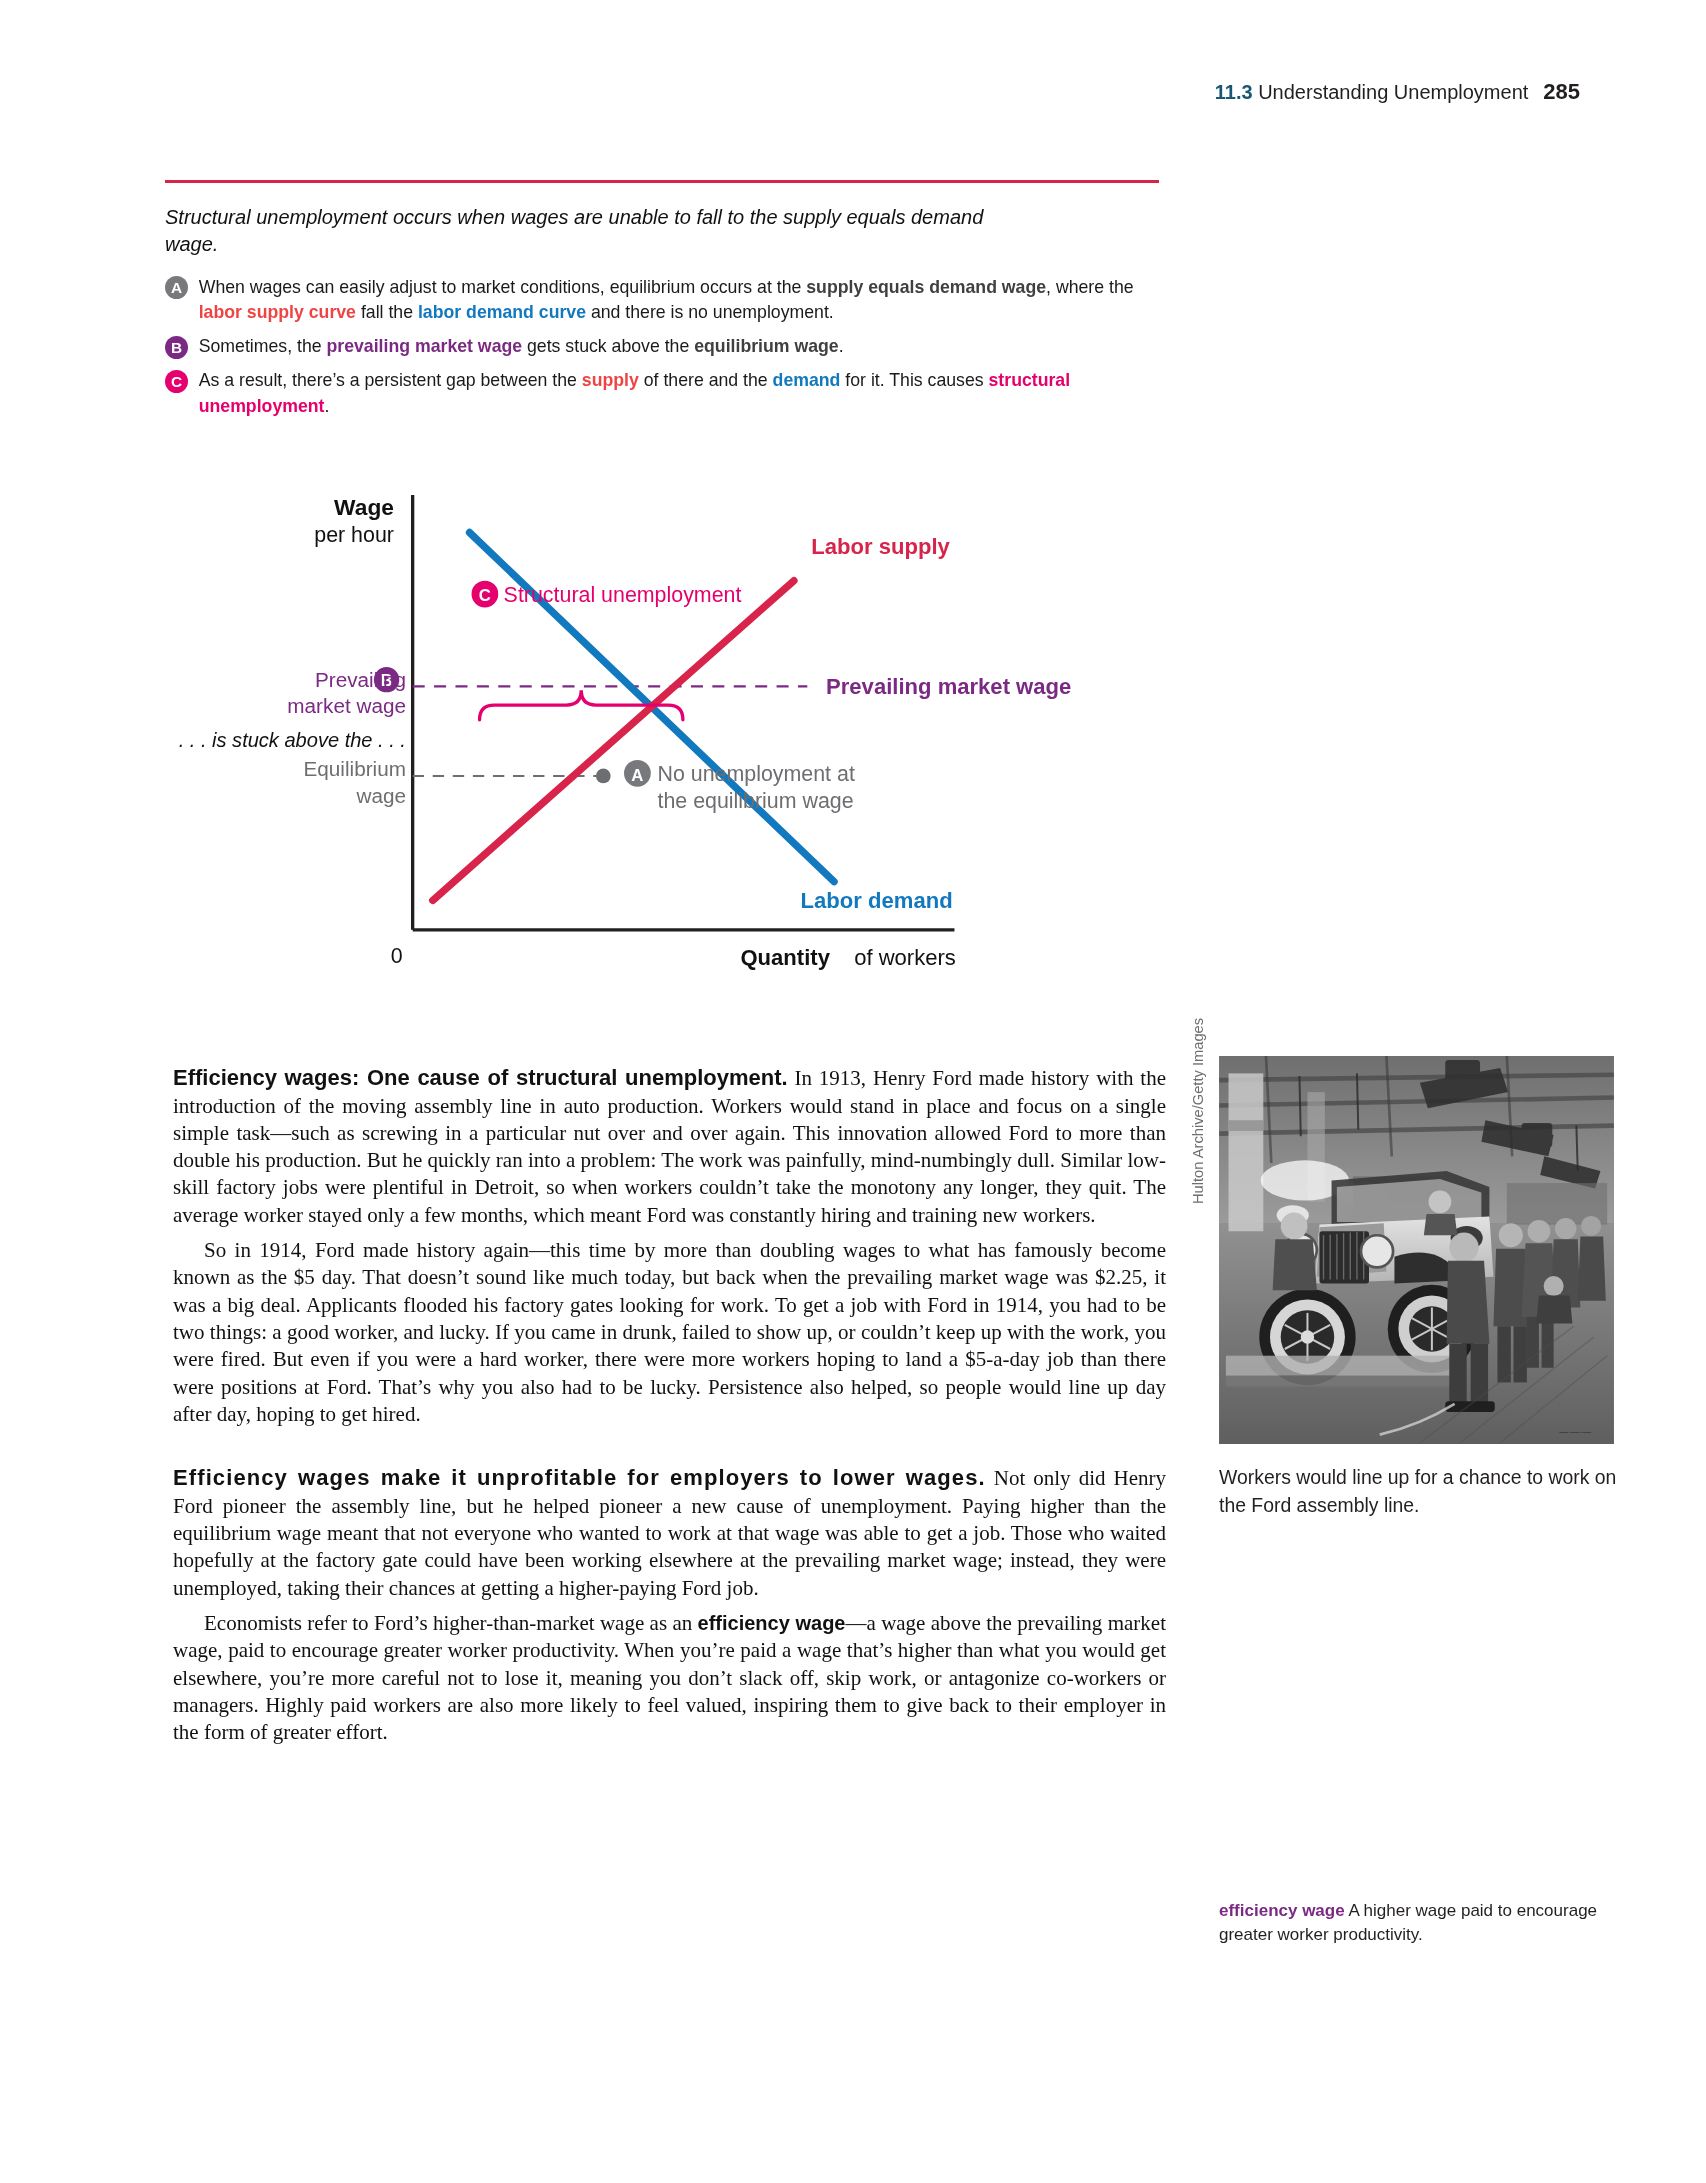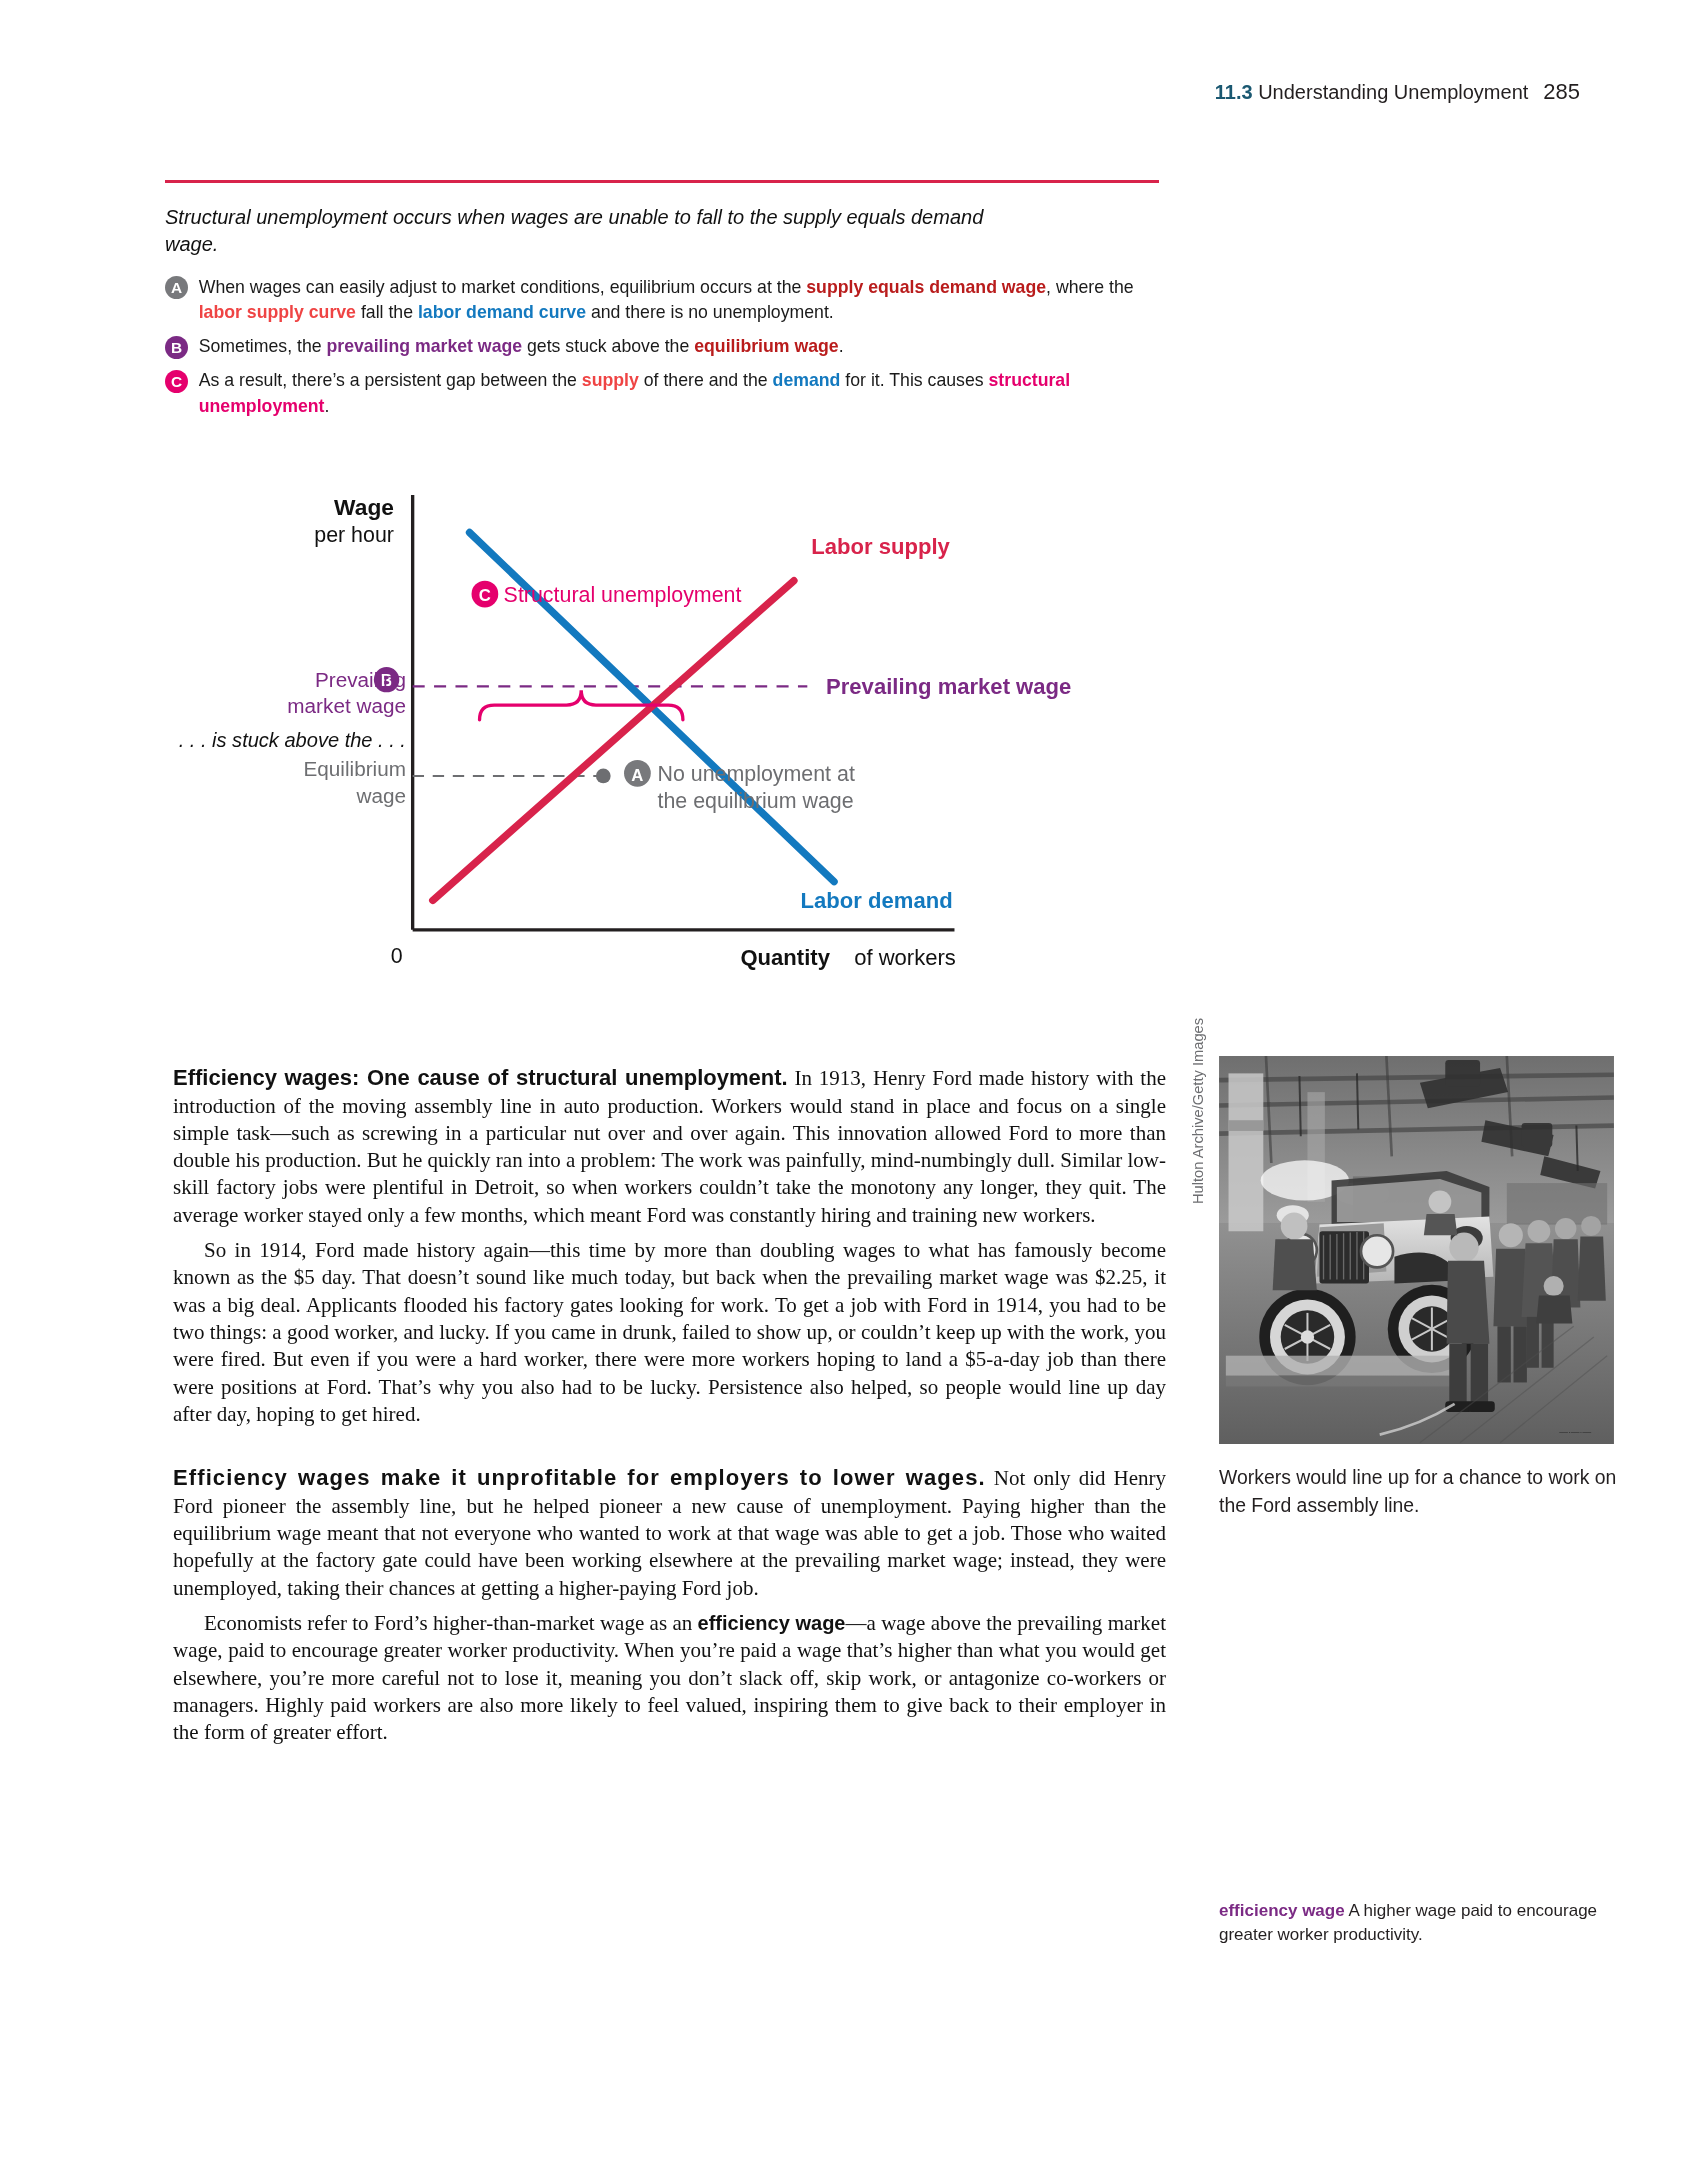--- a/index.html
+++ b/index.html
@@ -11,21 +11,21 @@
   .page { position:absolute; inset:0; }
 
   
   .runhead {
     position:absolute; right:126px; top:79px;
     font-family:"Liberation Sans", sans-serif;
     font-size:20px; color:#231f20; white-space:nowrap;
   }
   .runhead .sec { color:#1a5871; font-weight:bold; }
   .runhead .ttl { color:#231f20; }
-  .runhead .pg  { font-weight:normal; font-size:22px; margin-left:9.4px; }
+  .runhead .pg  { font-weight:bold; font-size:22px; margin-left:9.4px; }
 
   
   .figbox { position:absolute; left:165px; top:175px; width:994px; }
   .fighead { display:flex; align-items:flex-end; height:41px; }
   .fignum {
     font-family:"Liberation Sans", sans-serif; font-weight:bold;
     font-size:23px; color:#d8234b; letter-spacing:0.1px; padding-right:14.7px;
   }
   .figrule-v { width:2px; background:#d8234b; align-self:stretch; margin-bottom:-1.3px; }
   .figtitle {
@@ -48,21 +48,21 @@
     color:#fff; font-family:"Liberation Sans", sans-serif; font-weight:bold;
     font-size:15.4px; line-height:23px; text-align:center; margin-top:1.3px;
   }
   .badge.a { background:#78797c; }
   .badge.b { background:#7b2a84; }
   .badge.c { background:#e5006d; }
   .btext {
     font-family:"Liberation Sans", sans-serif; font-size:17.7px;
     line-height:1.43; color:#1a1a1a; padding-left:10.7px; width:943px;
   }
-  .k-gray   { color:#b91c1c; font-weight:bold; }
+  .k-gray   { color:#404040; font-weight:bold; }
   .k-red    { color:#ef4444; font-weight:bold; }
   .k-blue   { color:#1379bf; font-weight:bold; }
   .k-purple { color:#7b2a84; font-weight:bold; }
   .k-mag    { color:#e5006d; font-weight:bold; }
 
   
   .chart { position:absolute; left:165px; top:487px; width:997px; height:495px; }
   .chart svg { display:block; }
 
   

